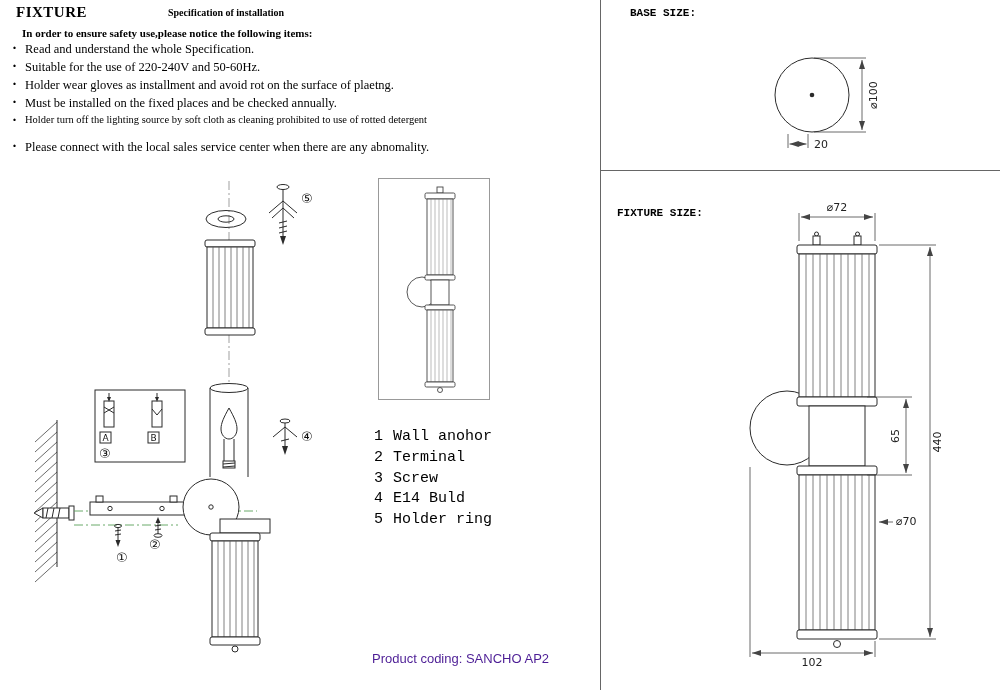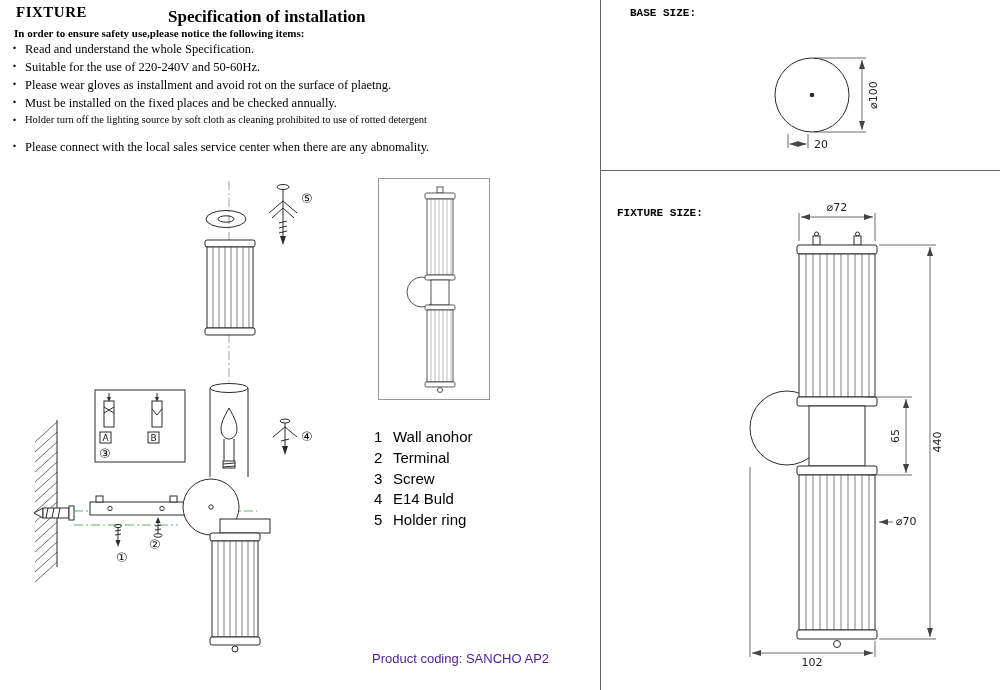--- a/index.html
+++ b/index.html
@@ -1,34 +1,34 @@
 <!DOCTYPE html>
 <html><head>
 <meta charset="utf-8">
 <style>
   html,body{margin:0;padding:0;background:#fff;}
   .page{position:relative;width:1000px;height:690px;background:#fff;color:#000;
         font-family:"Liberation Serif",serif;overflow:hidden;}
   .abs{position:absolute;}
   .english{position:absolute;left:16px;top:4px;font-size:15px;font-weight:bold;letter-spacing:.5px;}
-  .spec-title{position:absolute;left:168px;top:7px;font-size:17px;font-weight:bold;}
-  .safety-intro{position:absolute;left:14px;top:27px;font-size:11px;font-weight:bold;}
+  .spec-title{position:absolute;left:168px;top:7px;font-size:10px;font-weight:bold;}
+  .safety-intro{position:absolute;left:22px;top:27px;font-size:11px;font-weight:bold;}
   .safety-list{position:absolute;left:12px;top:42px;width:575px;}
   .safety-item{display:flex;align-items:flex-start;font-size:12.5px;line-height:1.15;margin-bottom:3.5px;}
   .safety-item:nth-child(5){font-size:10.5px;}
   .safety-item:nth-child(6){margin-top:12px;}
   .bullet{width:13px;flex:0 0 13px;text-align:left;}
   .bullet::before{content:"\00B7";font-weight:900;font-size:15px;line-height:.9;}
   .vline{position:absolute;left:600px;top:0;width:1px;height:690px;background:#666;}
   .hline{position:absolute;left:600px;top:170px;width:400px;height:1px;background:#666;}
   .size-heading{position:absolute;font-family:"Liberation Mono",monospace;font-weight:bold;font-size:11px;letter-spacing:0;}
   .base-size-label{left:630px;top:7px;}
   .fixture-size-label{left:617px;top:207px;}
   .preview-box{position:absolute;left:378px;top:178px;width:110px;height:220px;border:1px solid #999;background:#fff;}
-  .parts-list{position:absolute;left:374px;top:428px;font-family:Liberation Sans, sans-serif;font-size:15px;}
+  .parts-list{position:absolute;left:374px;top:428px;font-family:Liberation Mono, monospace;font-size:15px;}
   .part-row{height:20.8px;white-space:pre;}
   .part-num{display:inline-block;width:14px;}
   .part-label{margin-left:5px;}
   .footer{position:absolute;left:372px;top:651px;font-family:"Liberation Sans",sans-serif;font-size:13px;color:#4c1d95;}
   svg text{font-family:"DejaVu Sans",sans-serif;}
 </style>
 </head>
 <body>
 
 <div class="page">
@@ -41,21 +41,21 @@
     <div class="safety-item">
         <span class="bullet"></span>
         <span>Read and understand the whole Specification.</span>
       </div>
     <div class="safety-item">
         <span class="bullet"></span>
         <span>Suitable for the use of 220-240V and 50-60Hz.</span>
       </div>
     <div class="safety-item">
         <span class="bullet"></span>
-        <span>Please wear gloves as installment and avoid rot on the surface of plaetng.</span>
+        <span>Holder wear gloves as installment and avoid rot on the surface of plaetng.</span>
       </div>
     <div class="safety-item">
         <span class="bullet"></span>
         <span>Must be installed on the fixed places and be checked annually.</span>
       </div>
     <div class="safety-item">
         <span class="bullet"></span>
         <span>Holder turn off the lighting source by soft cloth as cleaning prohibited to use of rotted detergent</span>
       </div>
     <div class="safety-item">

